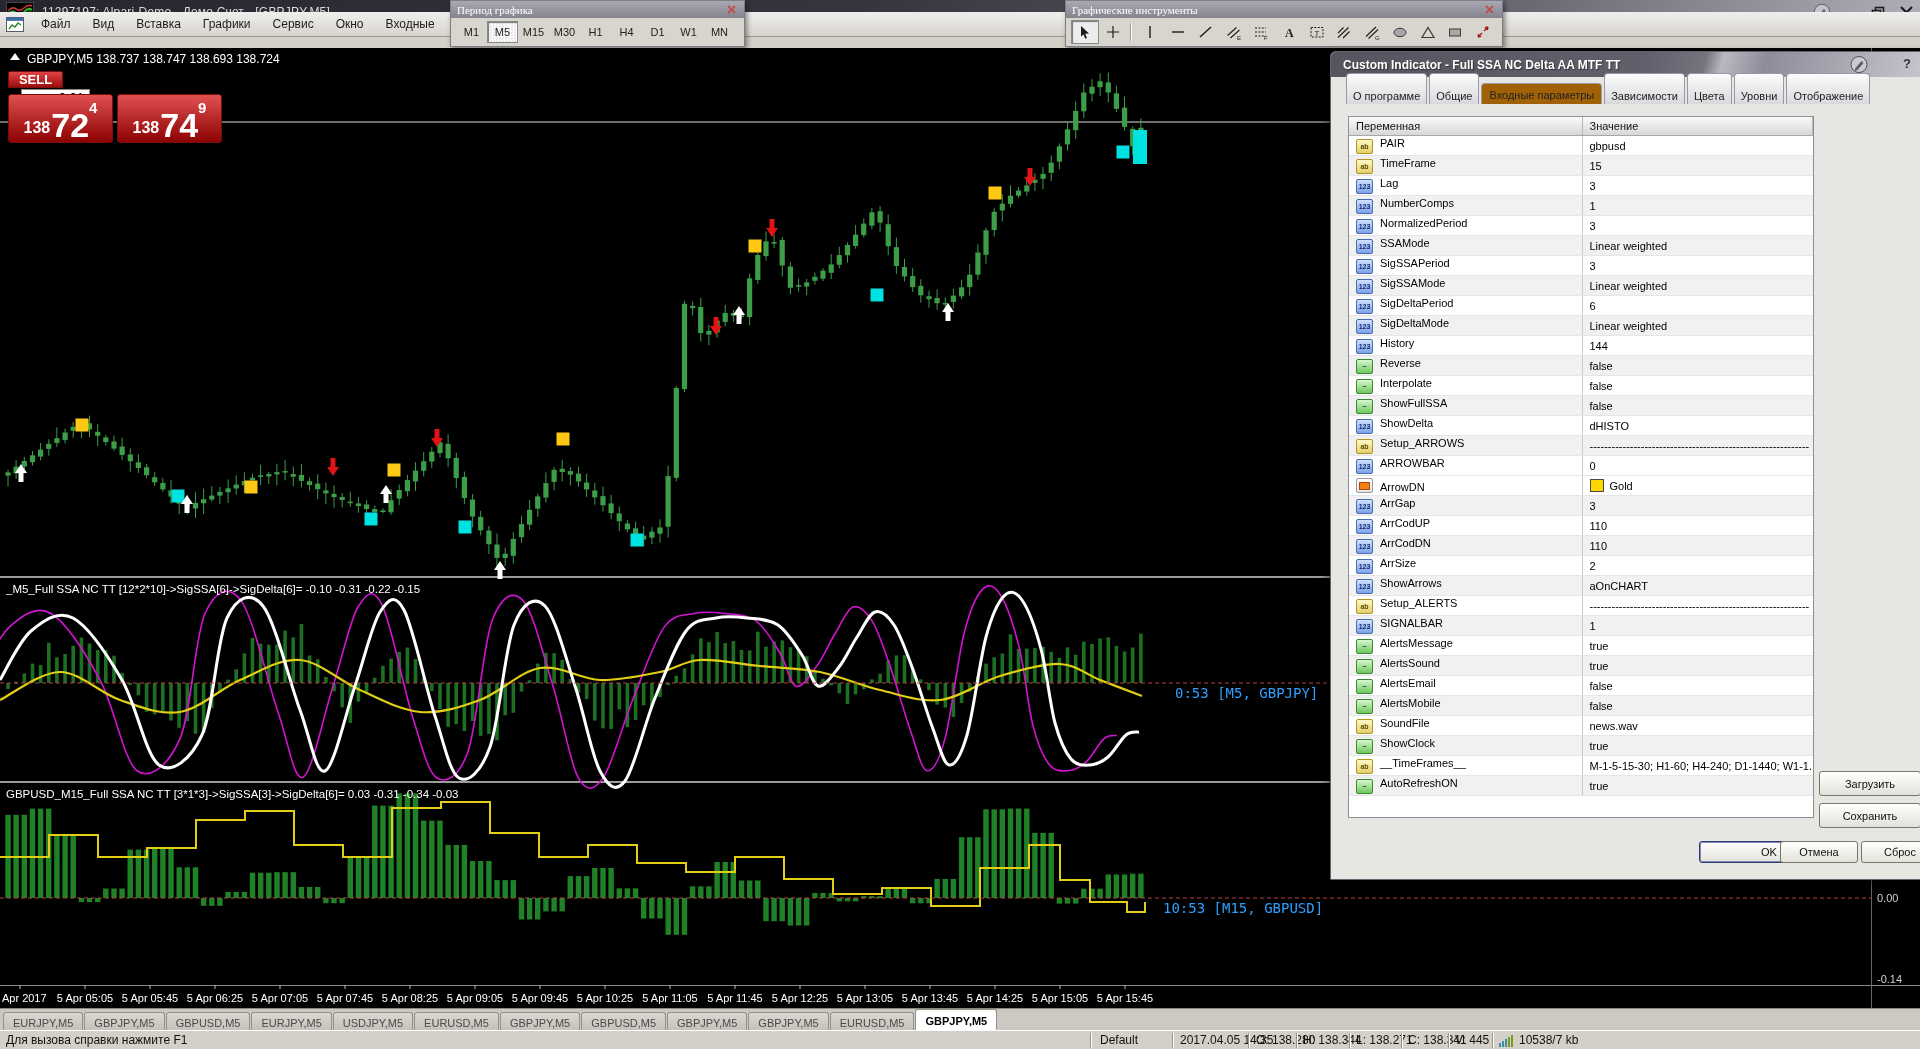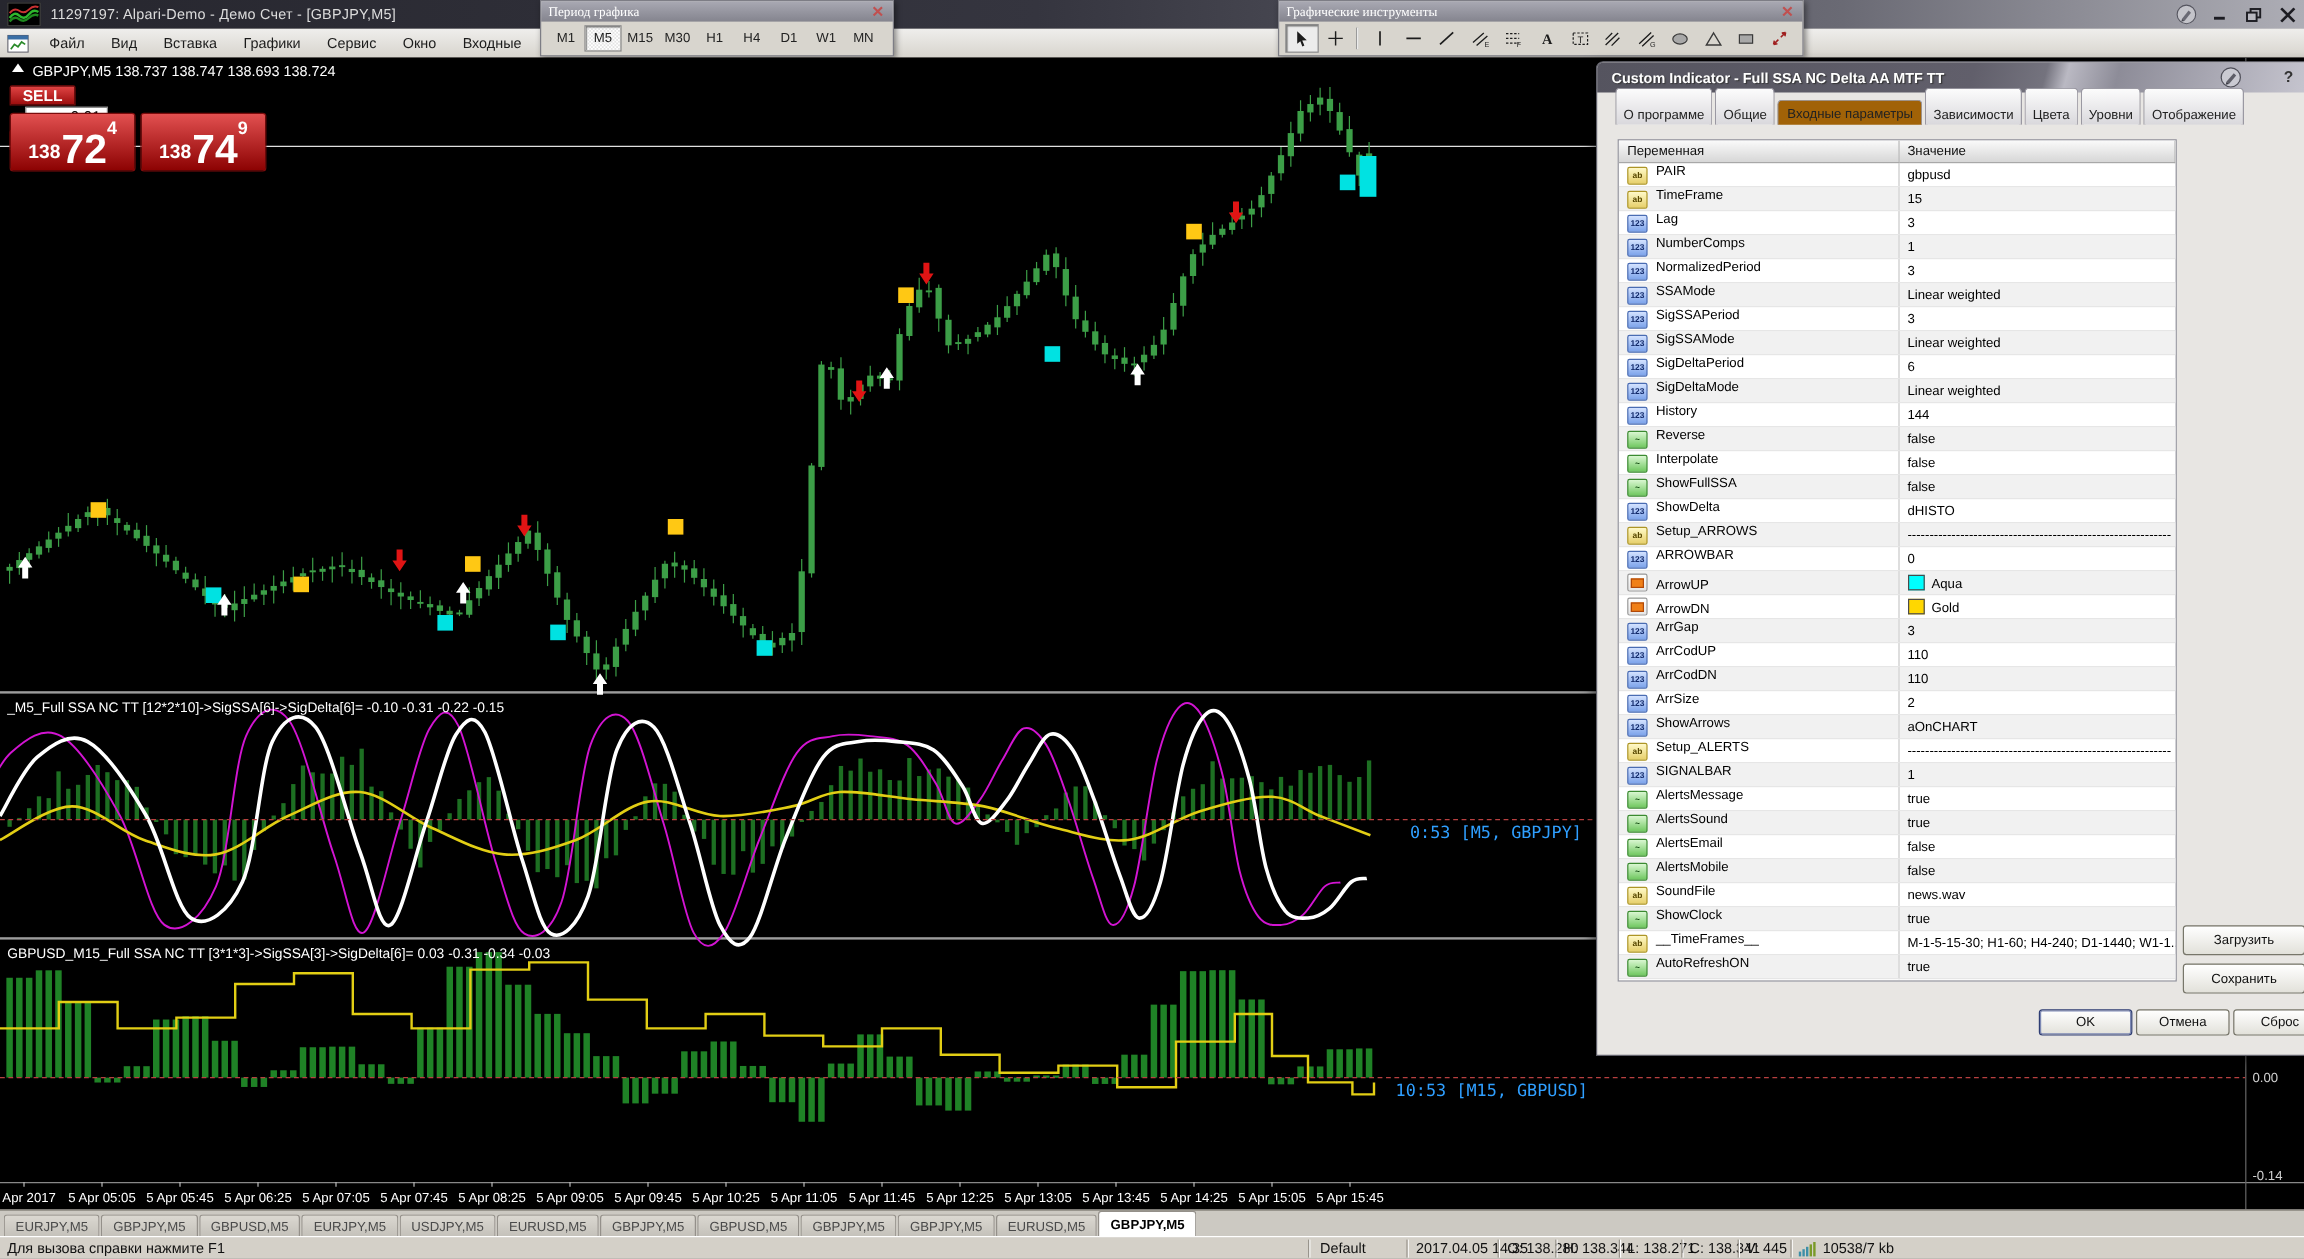--- a/index.html
+++ b/index.html
@@ -7,21 +7,21 @@
           font-family:"Liberation Sans",sans-serif;-webkit-font-smoothing:antialiased;}
   
   .titlebar{position:absolute;top:0;left:0;right:0;height:24px;
     background:linear-gradient(90deg,#26262e 0%,#35353f 45%,#6a6a74 80%,#aeaeb6 100%);
     display:flex;align-items:center;color:#dcdcdc;font-size:12px;}
   .mt-logo{width:26px;height:18px;margin:0 8px 0 6px;background:#000;border:1px solid #444;display:inline-block;}
   .title-text{letter-spacing:.2px;}
   .win-controls{position:absolute;right:4px;top:0;height:24px;display:flex;align-items:center;gap:8px;}
   .winbtn{width:20px;height:18px;display:flex;align-items:center;justify-content:center;}
   
-  .menubar{position:absolute;top:24px;left:0;right:0;height:24px;
+  .menubar{position:absolute;top:12px;left:0;right:0;height:24px;
     background:linear-gradient(#efeeec,#d7d4cd);border-bottom:1px solid #9b978e;
     display:flex;align-items:center;font-size:12px;color:#1c1c1c;}
   .menu-ic{margin:0 6px 0 6px;display:flex;}
   .menu-item{padding:4px 11px;}
   
   .float-toolbar{position:absolute;top:0;border:1px solid #7d7d85;background:#d8d5ce;
     box-shadow:2px 2px 5px rgba(0,0,0,.45);z-index:30;}
   .ft-title{height:17px;background:linear-gradient(#a9a9b3,#84848e);color:#fff;font-size:11px;
     display:flex;align-items:center;padding:0 6px;font-family:Liberation Serif, serif;}
   .ft-title .ft-label{flex:1;}
@@ -76,21 +76,21 @@
     text-align:center;line-height:13px;margin-right:7px;vertical-align:-2px;position:relative;}
   .picon.str{background:linear-gradient(#fff9c8,#e6cf6a);color:#584800;border:1px solid #ad9526;}
   .picon.num{background:linear-gradient(#d3e2ff,#7ba2ea);color:#122a6b;border:1px solid #4a6cb2;}
   .picon.bool{background:linear-gradient(#d9f7d1,#6fc75f);color:#0a430a;border:1px solid #3b8a31;}
   .picon.color{background:linear-gradient(#ffffff,#e6e6e6);border:1px solid #999;}
   .picon.color::after{content:"";position:absolute;left:2px;top:3px;width:9px;height:6px;
     background:#f08018;border:1px solid #b04808;}
   .swatch{display:inline-block;width:12px;height:11px;border:1px solid #4a4a4a;vertical-align:-2px;margin-right:6px;}
   .xp-btn{position:absolute;height:23px;background:linear-gradient(#ffffff,#e2e1da);border:1px solid #77766a;
     border-radius:3px;font-size:11px;color:#101010;display:flex;align-items:center;justify-content:center;}
-  .xp-btn.default{border:1px solid #2e3d73;box-shadow:0 0 0 1px #7c88b4 inset;}
+  .xp-btn.default{border:1px solid #2e3d73;box-shadow:0 0 0 1px #7c88b4 inset;padding-left:31px;}
   
   .tabbar{position:absolute;top:1008px;left:0;right:0;height:22px;background:#ccc9c2;
     border-top:1px solid #8c8880;display:flex;align-items:flex-end;padding-left:3px;}
   .ctab{height:17px;padding:1px 9px 0;font-size:11px;color:#4a4a4a;
     background:linear-gradient(#dbd8d1,#c3c0b9);border:1px solid #94908a;border-bottom:none;
     border-radius:3px 3px 0 0;margin-right:1px;display:flex;align-items:center;}
   .ctab.active{background:#fff;color:#000;height:20px;font-weight:bold;}
   
   .statusbar{position:absolute;top:1030px;left:0;right:0;height:19px;background:#d4d0c8;
     font-size:12px;color:#111;border-top:1px solid #fff;}
@@ -1045,24 +1045,20 @@
               <td><span>dHISTO</span></td>
             </tr>
             <tr class="alt">
               <td class="name-cell"><span class="picon str">ab</span><span>Setup_ARROWS</span></td>
               <td><span>------------------------------------------------------------</span></td>
             </tr>
             <tr>
               <td class="name-cell"><span class="picon num">123</span><span>ARROWBAR</span></td>
               <td><span>0</span></td>
             </tr>
-            <tr class="alt">
-              <td class="name-cell"><span class="picon color"></span><span>ArrowUP</span></td>
-              <td><span class="swatch" style="background: rgb(0, 255, 255);"></span><span>Aqua</span></td>
-            </tr>
             <tr>
               <td class="name-cell"><span class="picon color"></span><span>ArrowDN</span></td>
               <td><span class="swatch" style="background: rgb(255, 215, 0);"></span><span>Gold</span></td>
             </tr>
             <tr class="alt">
               <td class="name-cell"><span class="picon num">123</span><span>ArrGap</span></td>
               <td><span>3</span></td>
             </tr>
             <tr>
               <td class="name-cell"><span class="picon num">123</span><span>ArrCodUP</span></td>

